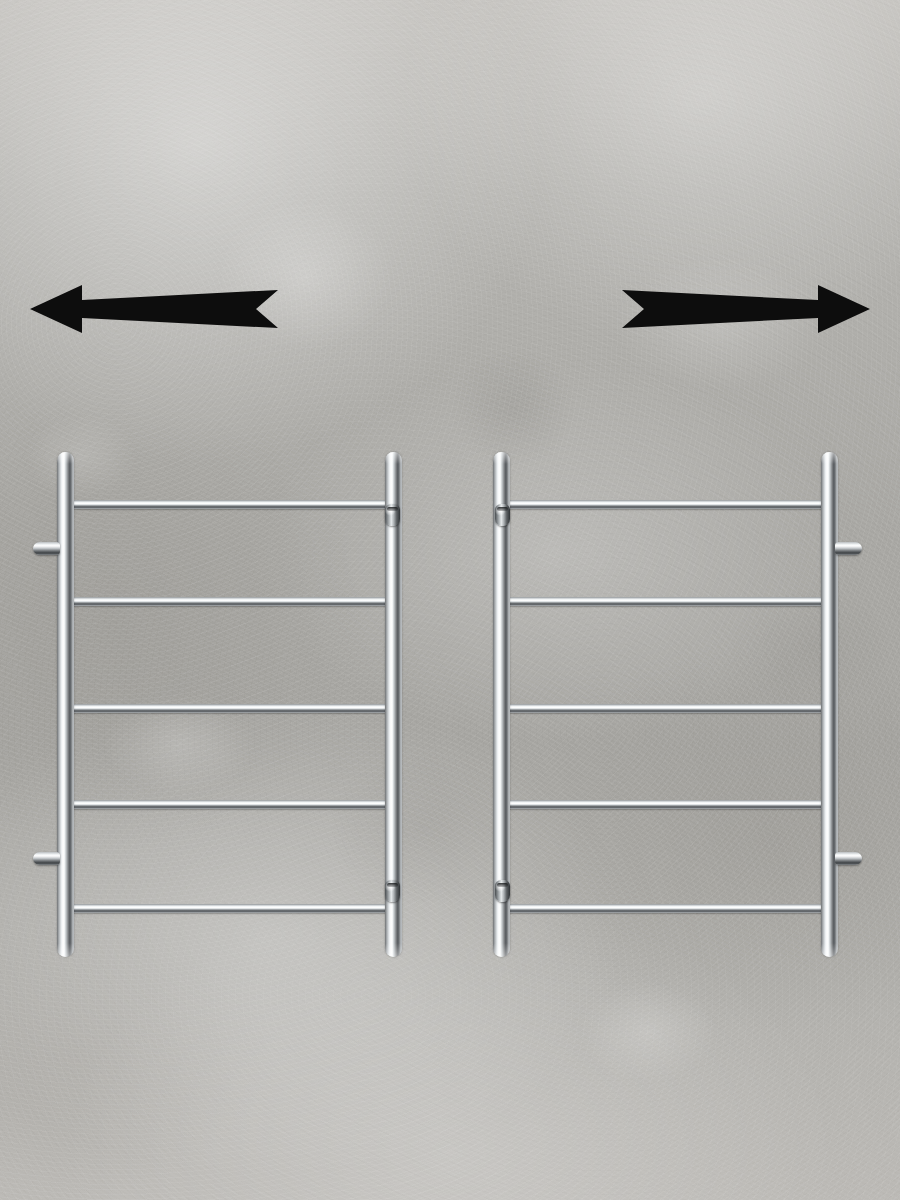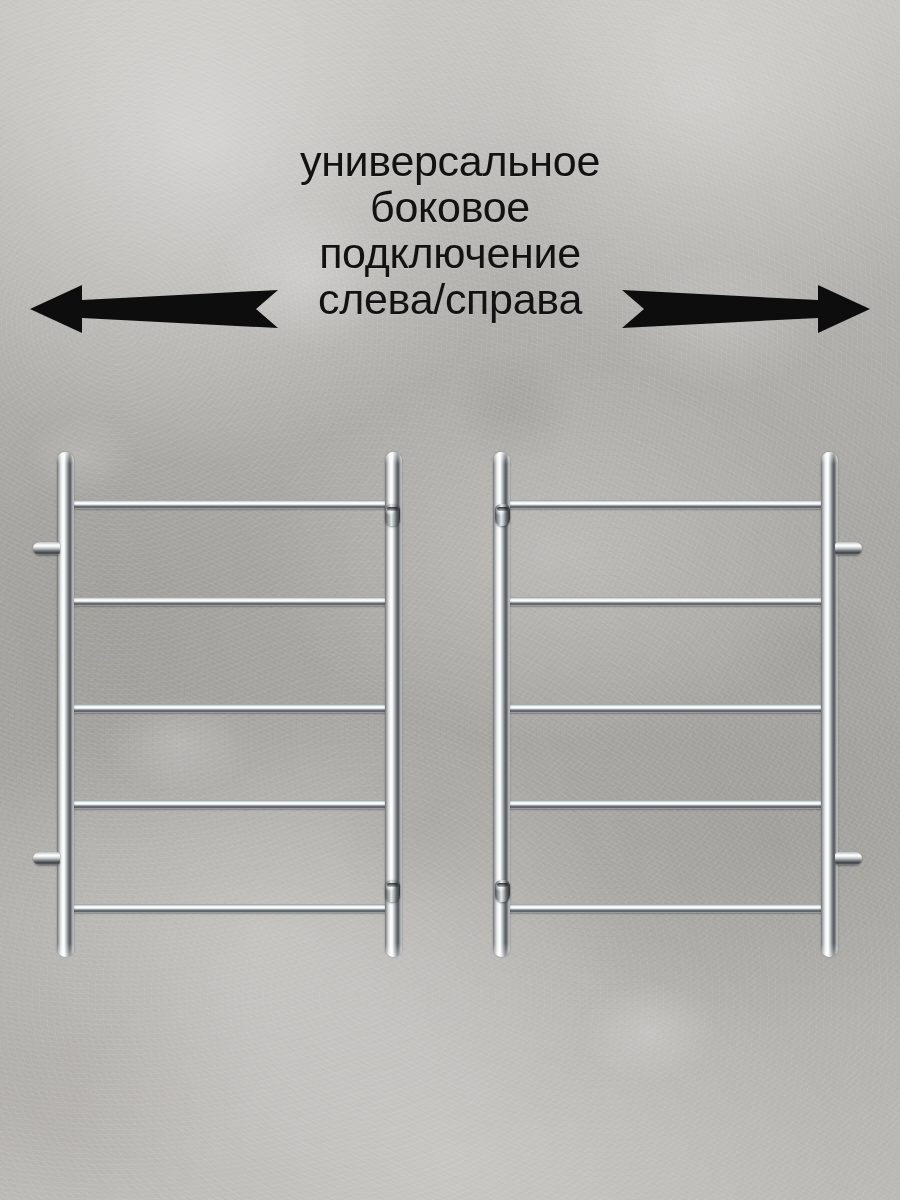--- a/index.html
+++ b/index.html
@@ -200,24 +200,20 @@
 </style>
 </head>
 <body>
 
 <div id="stage">
 
   <div class="wall"></div>
   <div class="wall-mottle"></div>
   <div class="wall-noise"></div>
 
-  <div class="headline">универсальное
-боковое
-подключение
-слева/справа</div>
 
   <div class="arrow arrow-left">
     <svg viewBox="0 0 248 56" preserveAspectRatio="none" aria-hidden="true">
       <polygon fill="#0d0d0d" points="0,28 52,4 52,19 248,9 226,28 248,47 52,37 52,52"></polygon>
     </svg>
   </div>
 
   <div class="arrow arrow-right">
     <svg viewBox="0 0 248 56" preserveAspectRatio="none" aria-hidden="true">
       <polygon fill="#0d0d0d" points="248,28 196,4 196,19 0,9 22,28 0,47 196,37 196,52"></polygon>

